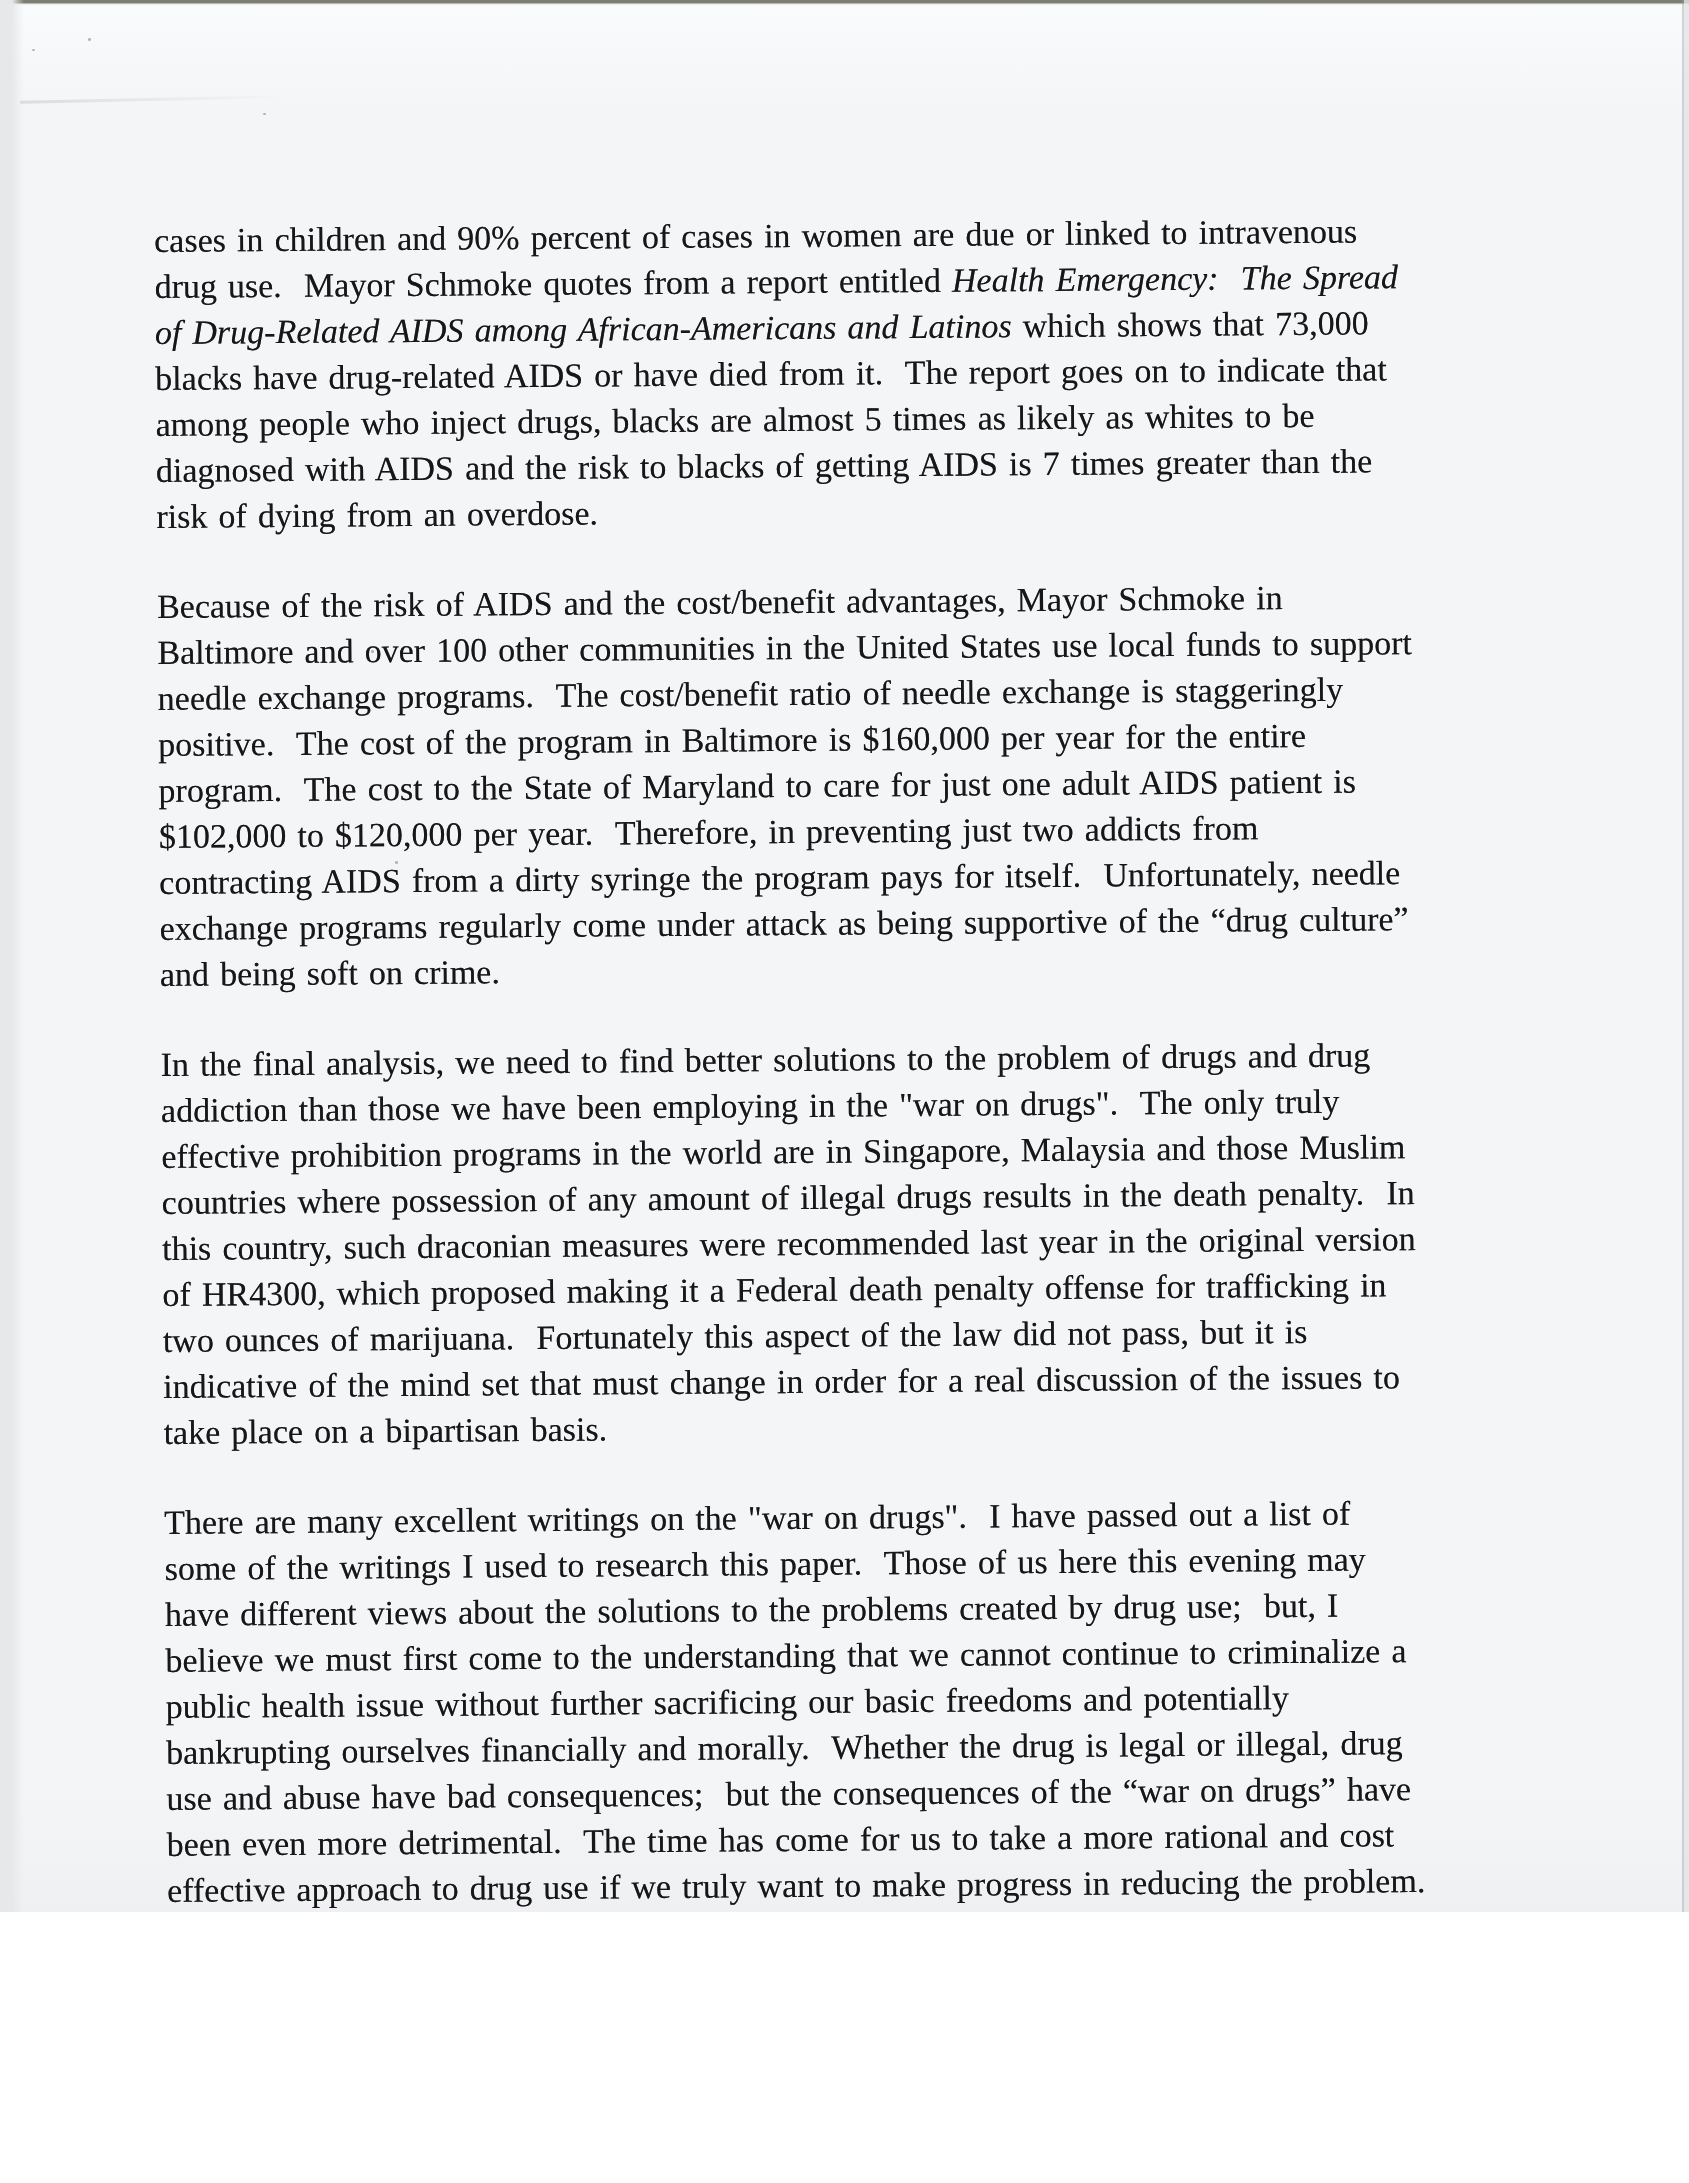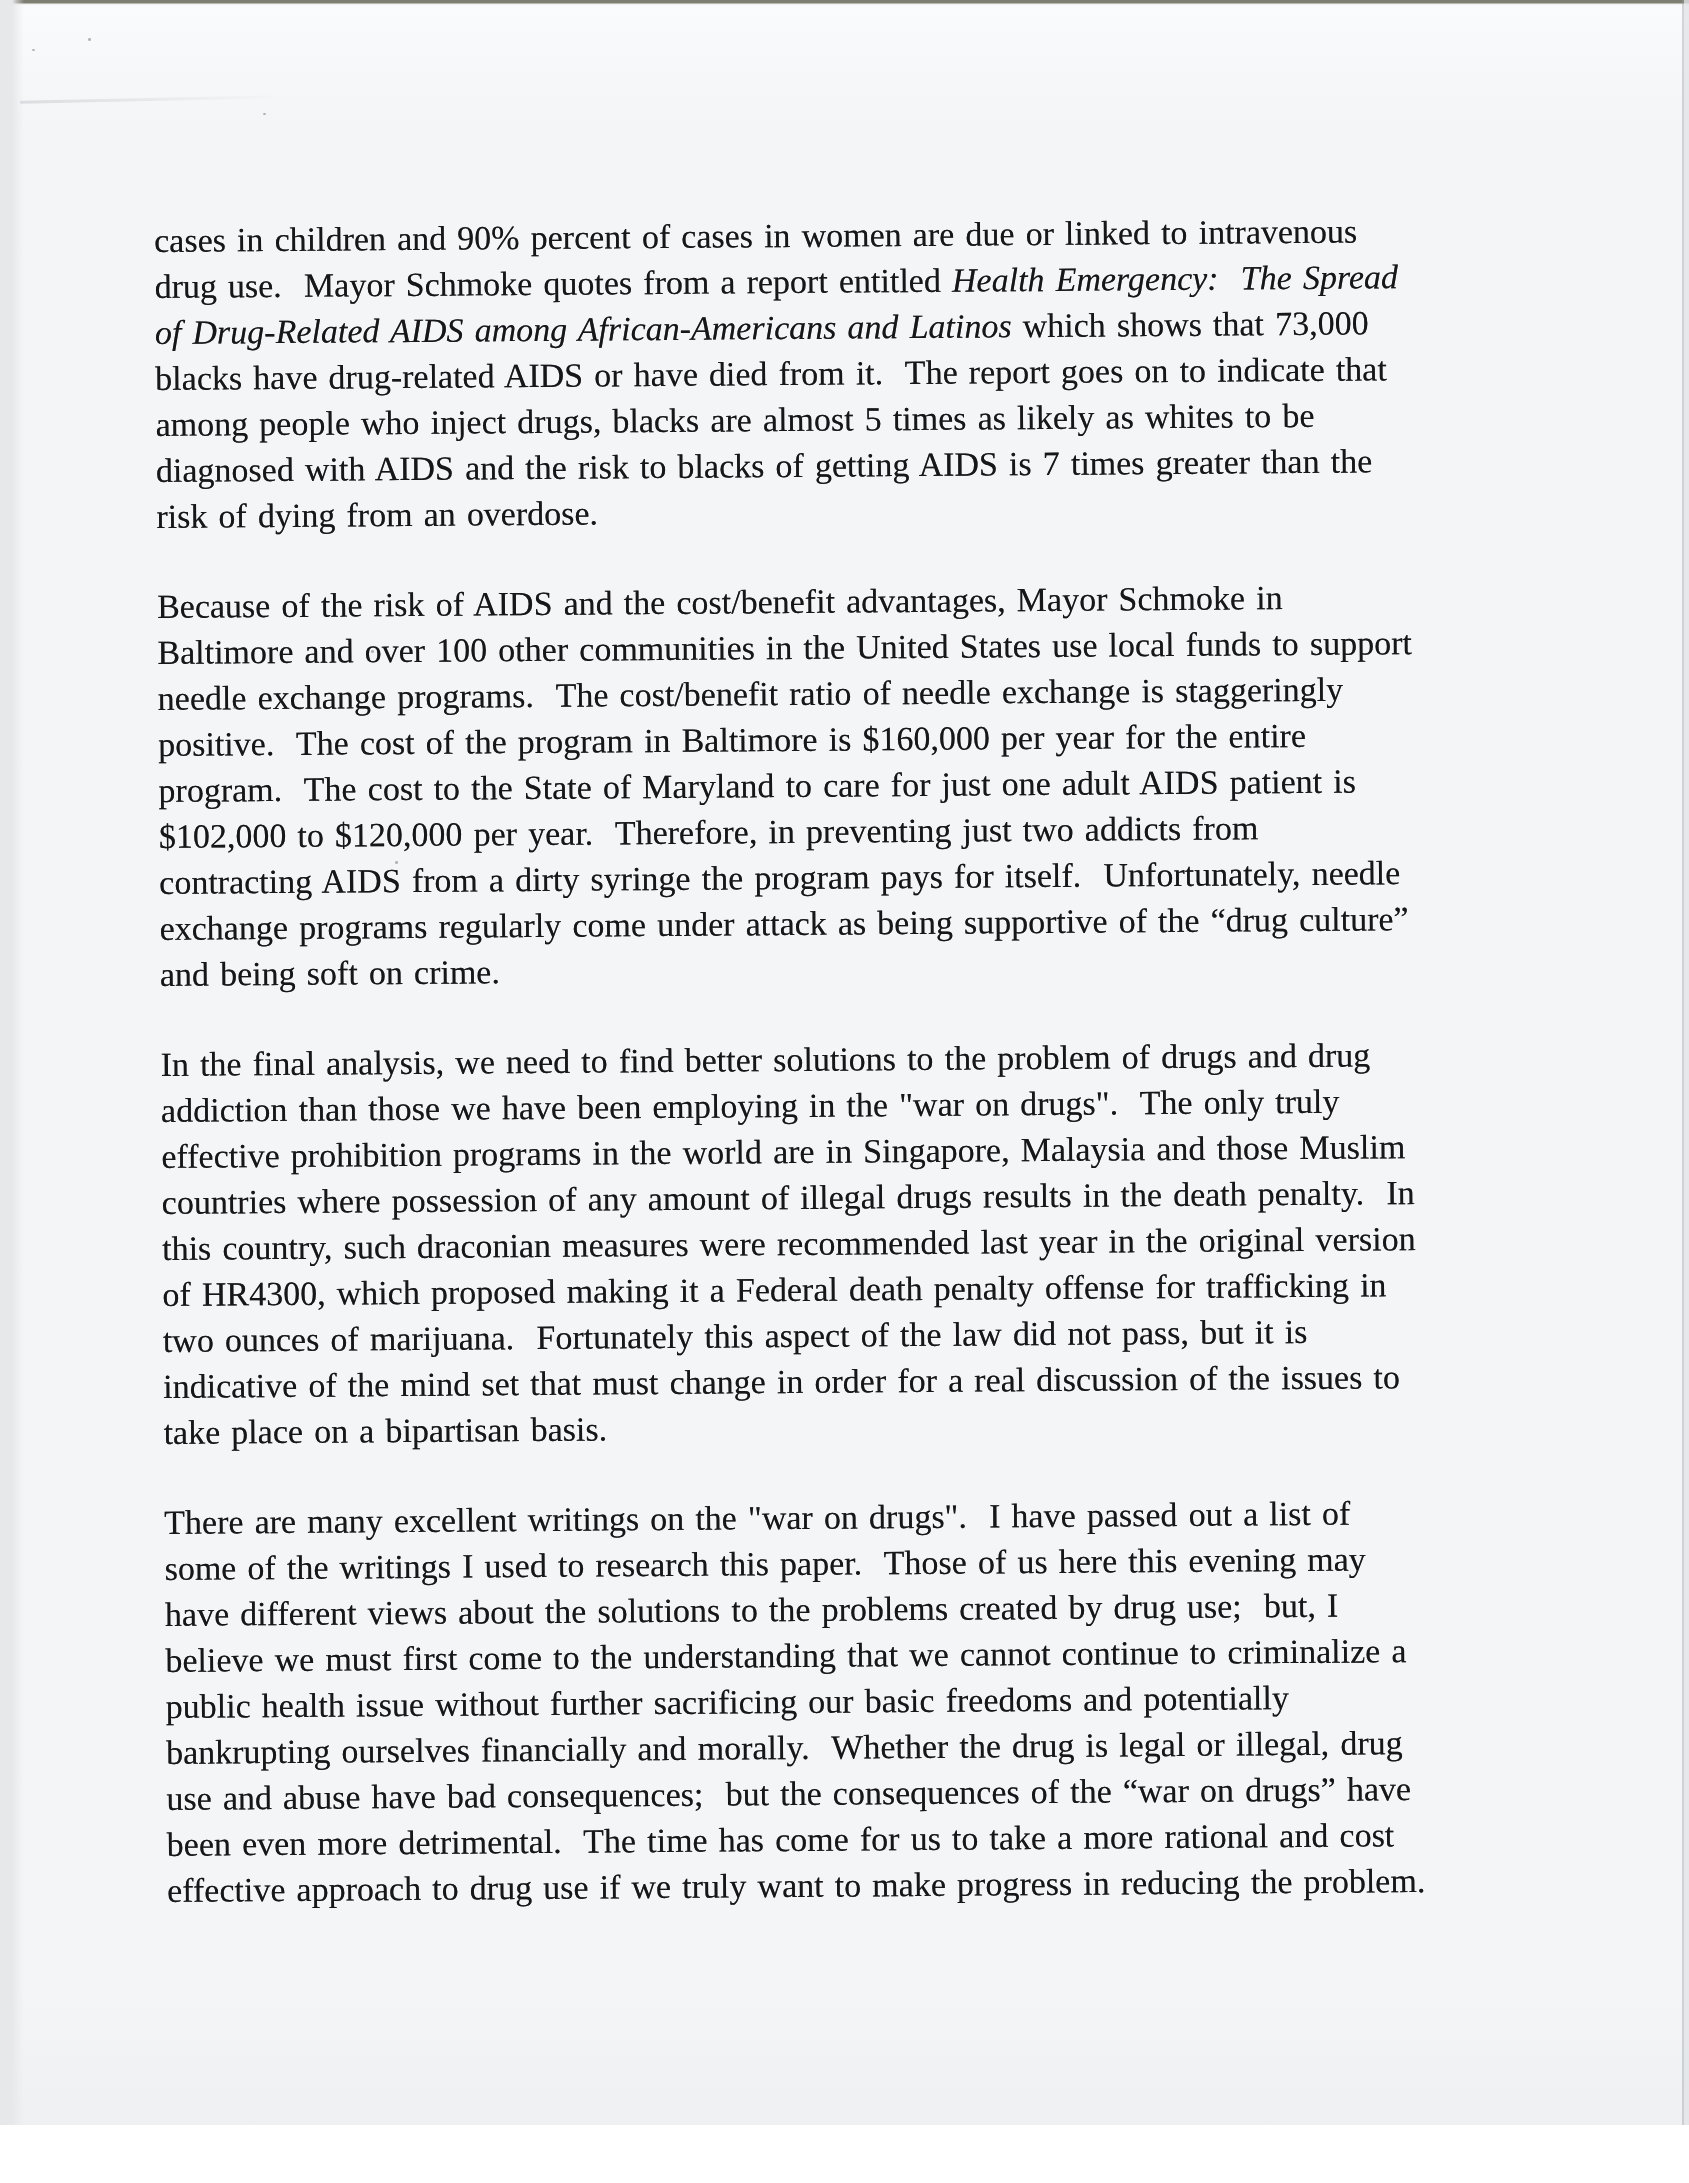--- a/index.html
+++ b/index.html
@@ -5,21 +5,21 @@
   :root{
     --paper:#f4f5f7;
     --ink:#17161a;
     --scanner-edge:#7e7e73;
     --left-band:#e7e8ea;
   }
   *{margin:0;padding:0;box-sizing:border-box;}
   html,body{width:1689px;height:2183px;}
   body{background:#ffffff;font-family:"Liberation Serif", serif;}
   .scan-page{
-    position:relative;width:1689px;height:2125px;overflow:hidden;
+    position:relative;width:1689px;height:1912px;overflow:hidden;
     background:
       linear-gradient(180deg, #fafbfc 0%, var(--paper) 6%, var(--paper) 94%, #eef0f2 100%);
   }
   
   .top-edge{
     position:absolute;left:0;top:0;width:1689px;height:4.6px;
     background:linear-gradient(180deg, var(--scanner-edge) 0 2.6px, #b9b9af 2.6px 4px, rgba(185,185,175,0) 4.6px);
   }
   
   .left-edge{

